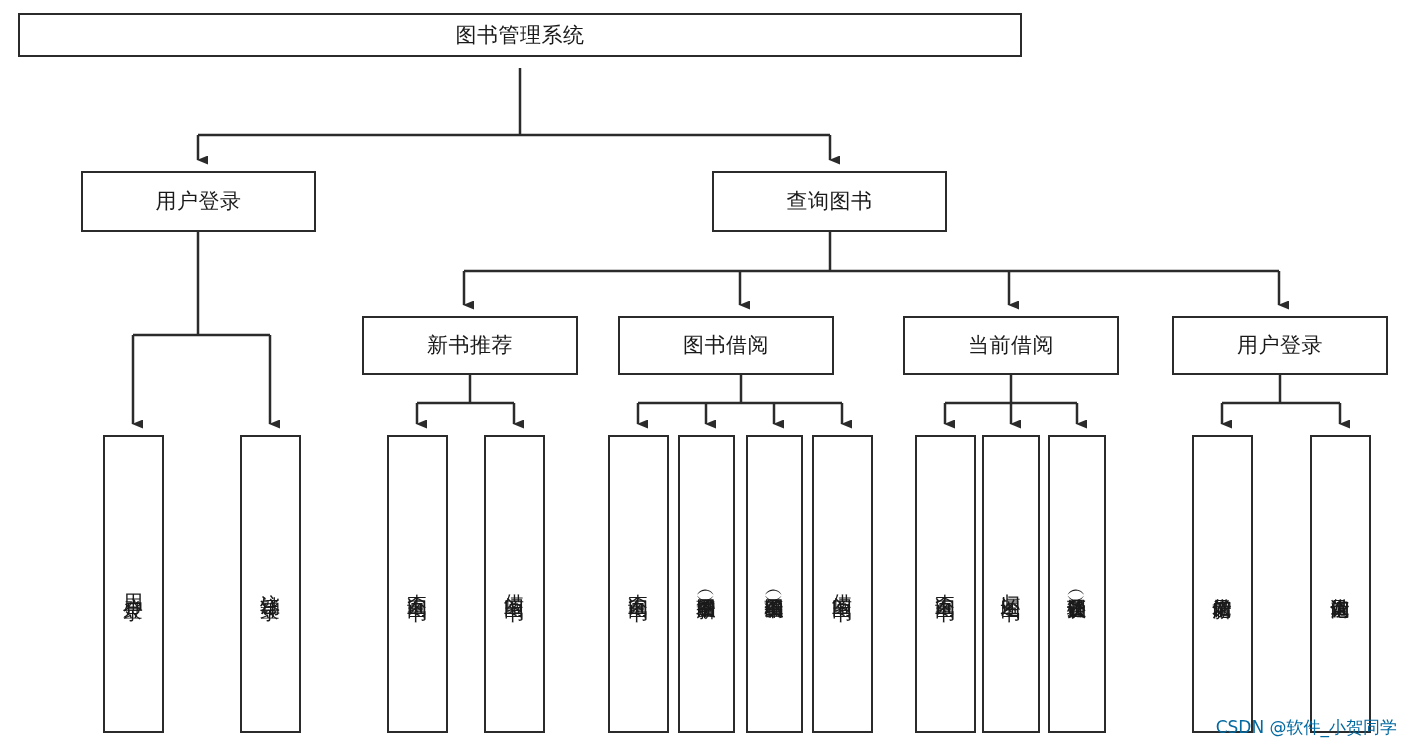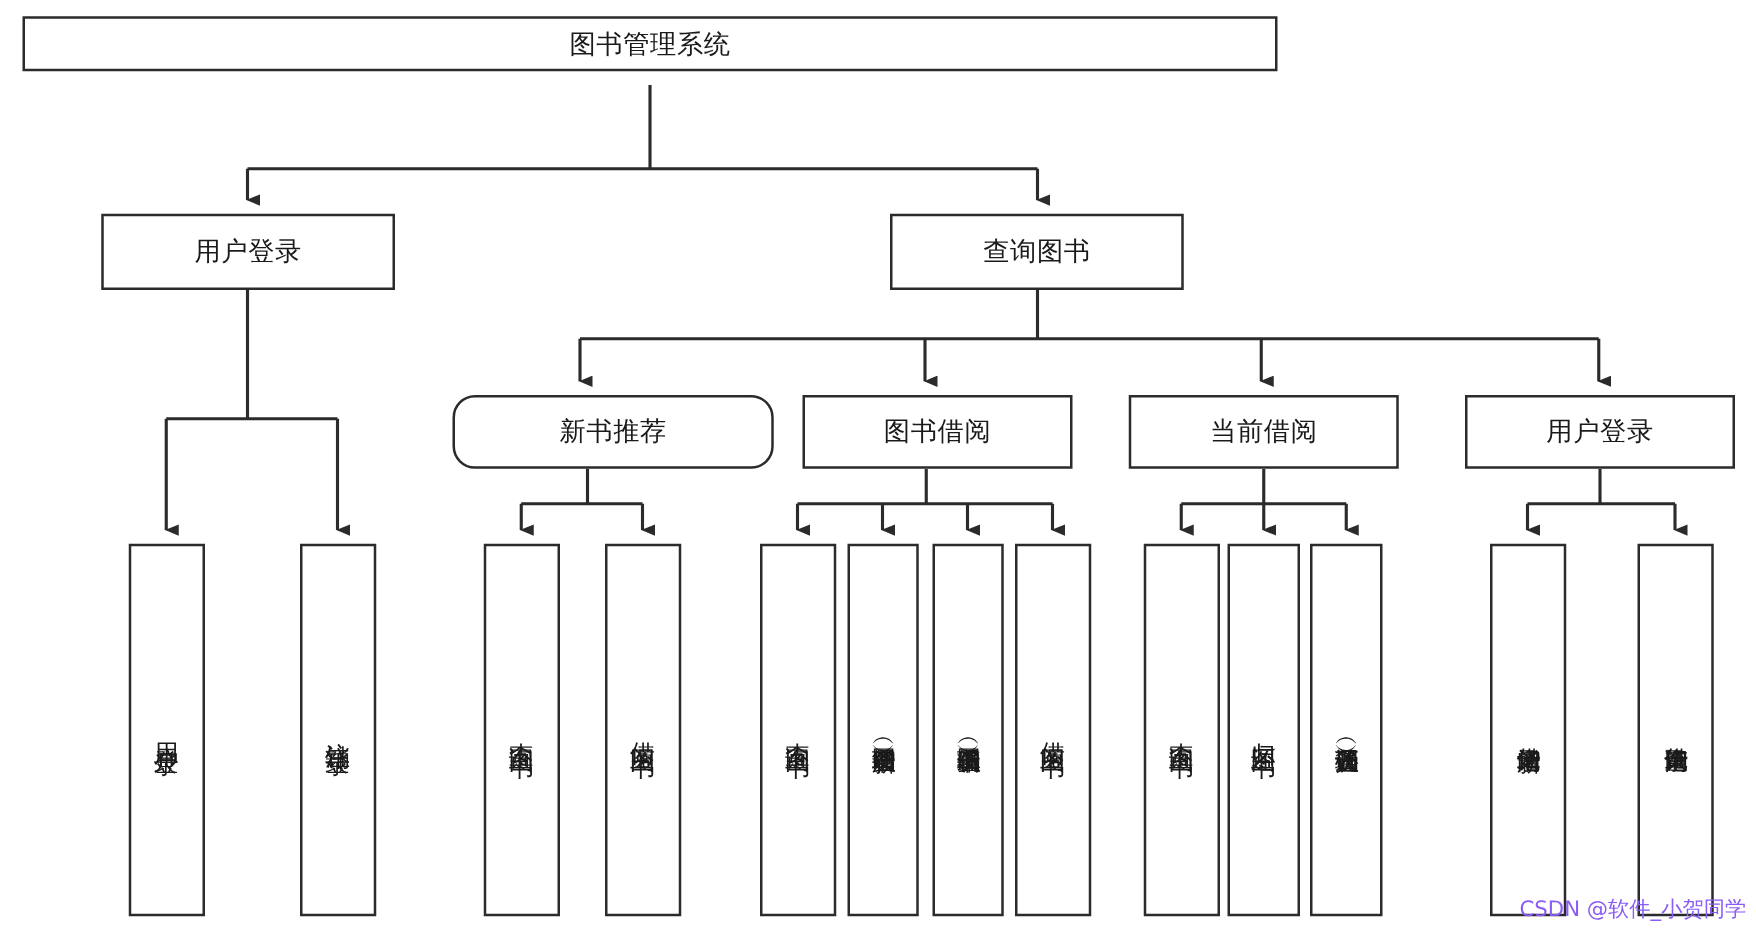--- a/index.html
+++ b/index.html
@@ -56,21 +56,21 @@
   }
   .node-label-v.tight {
     letter-spacing: 0px;
     font-size: 19px;
   }
   .watermark {
     position: absolute;
     right: 8px;
     bottom: 8px;
     font-size: 17px;
-    color: #8b5cf6;
+    color: #0369a1;
     white-space: nowrap;
     user-select: none;
   }
 </style>
 </head>
 <body>
 
 <div id="diagram-root">
 
   <svg id="diagram-svg" viewBox="0 0 1405 747" xmlns="http://www.w3.org/2000/svg">
@@ -119,24 +119,24 @@
   <div id="node-layer">
       <div class="node-box" style="left: 18px; top: 13px; width: 1004px; height: 44px;">
         <span class="node-label-h">图书管理系统</span>
       </div>
       <div class="node-box" style="left: 81px; top: 171px; width: 235px; height: 61px;">
         <span class="node-label-h">用户登录</span>
       </div>
       <div class="node-box" style="left: 712px; top: 171px; width: 235px; height: 61px;">
         <span class="node-label-h">查询图书</span>
       </div>
-      <div class="node-box" style="left: 362px; top: 316px; width: 257px; height: 59px; border-radius: 18px;">
+      <div class="node-box" style="left: 362px; top: 316px; width: 216px; height: 59px;">
         <span class="node-label-h">新书推荐</span>
       </div>
-      <div class="node-box" style="left: 642px; top: 316px; width: 216px; height: 59px; align-items: center;">
+      <div class="node-box" style="left: 618px; top: 316px; width: 216px; height: 59px; align-items: center;">
         <span class="node-label-h">图书借阅</span>
       </div>
       <div class="node-box" style="left: 903px; top: 316px; width: 216px; height: 59px;">
         <span class="node-label-h">当前借阅</span>
       </div>
       <div class="node-box" style="left: 1172px; top: 316px; width: 216px; height: 59px;">
         <span class="node-label-h">用户登录</span>
       </div>
       <div class="node-box" style="left: 103px; top: 435px; width: 61px; height: 298px;">
         <span class="node-label-v">用户登录</span>

